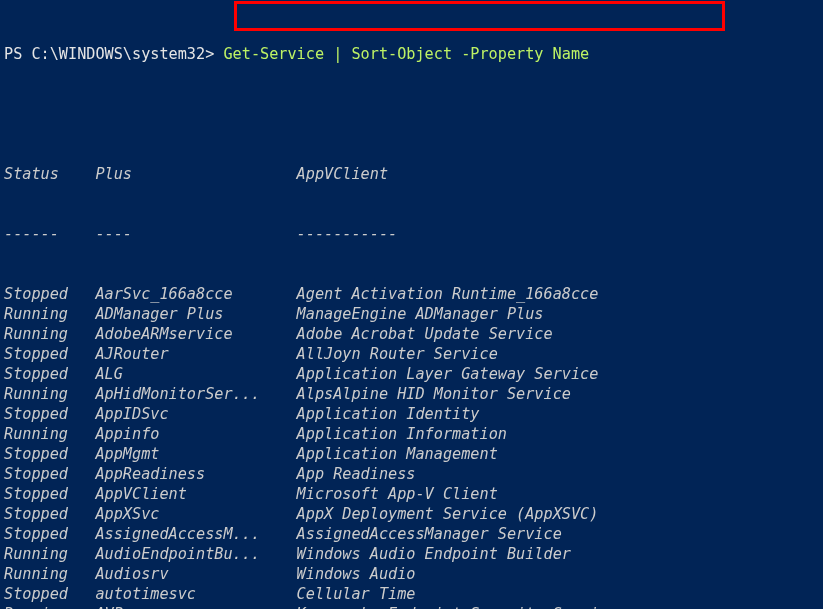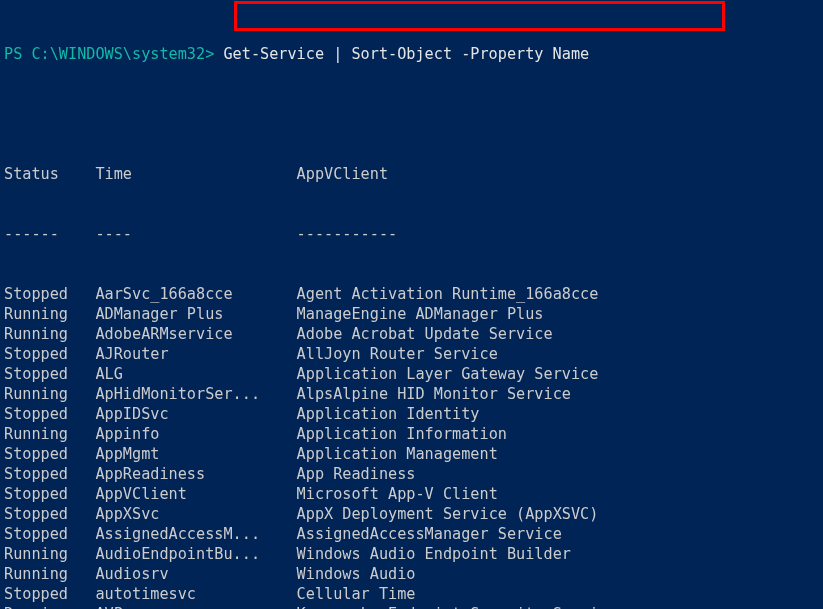--- a/index.html
+++ b/index.html
@@ -17,28 +17,28 @@
   .terminal {
     padding: 4px 0 0 4px;
     white-space: pre;
   }
   .highlight-box {
     position: absolute;
     border: 3px solid #ff0000;
     pointer-events: none;
   }
   .row { display: block; }
-  .prompt { color: #14b8a6; }
-  .cmd { color: #e5e5e5; }
-  .cell { display: inline-block; }
+  .prompt { color: #e5e5e5; }
+  .cmd { color: #bef264; }
+  .cell { display: inline-block; font-style: italic; }
 </style>
 </head>
 <body>
 
 <div class="terminal">
   <div class="row"><span class="prompt">PS C:\WINDOWS\system32&gt; </span><span class="cmd">Get-Service | Sort-Object -Property Name</span></div>
   <div class="row">&nbsp;</div>
-  <div class="row"><span class="cell">Status    </span><span class="cell">Time                  </span><span class="cell">AppVClient                                       </span></div>
+  <div class="row"><span class="cell">Status    </span><span class="cell">Plus                  </span><span class="cell">AppVClient                                       </span></div>
   <div class="row"><span class="cell">------    </span><span class="cell">----                  </span><span class="cell">-----------                                       </span></div>
   <div id="rows"><div class="row"><span class="cell">Stopped   </span><span class="cell">AarSvc_166a8cce       </span><span class="cell">Agent Activation Runtime_166a8cce</span></div><div class="row"><span class="cell">Running   </span><span class="cell">ADManager Plus        </span><span class="cell">ManageEngine ADManager Plus</span></div><div class="row"><span class="cell">Running   </span><span class="cell">AdobeARMservice       </span><span class="cell">Adobe Acrobat Update Service</span></div><div class="row"><span class="cell">Stopped   </span><span class="cell">AJRouter              </span><span class="cell">AllJoyn Router Service</span></div><div class="row"><span class="cell">Stopped   </span><span class="cell">ALG                   </span><span class="cell">Application Layer Gateway Service</span></div><div class="row"><span class="cell">Running   </span><span class="cell">ApHidMonitorSer...    </span><span class="cell">AlpsAlpine HID Monitor Service</span></div><div class="row"><span class="cell">Stopped   </span><span class="cell">AppIDSvc              </span><span class="cell">Application Identity</span></div><div class="row"><span class="cell">Running   </span><span class="cell">Appinfo               </span><span class="cell">Application Information</span></div><div class="row"><span class="cell">Stopped   </span><span class="cell">AppMgmt               </span><span class="cell">Application Management</span></div><div class="row"><span class="cell">Stopped   </span><span class="cell">AppReadiness          </span><span class="cell">App Readiness</span></div><div class="row"><span class="cell">Stopped   </span><span class="cell">AppVClient            </span><span class="cell">Microsoft App-V Client</span></div><div class="row"><span class="cell">Stopped   </span><span class="cell">AppXSvc               </span><span class="cell">AppX Deployment Service (AppXSVC)</span></div><div class="row"><span class="cell">Stopped   </span><span class="cell">AssignedAccessM...    </span><span class="cell">AssignedAccessManager Service</span></div><div class="row"><span class="cell">Running   </span><span class="cell">AudioEndpointBu...    </span><span class="cell">Windows Audio Endpoint Builder</span></div><div class="row"><span class="cell">Running   </span><span class="cell">Audiosrv              </span><span class="cell">Windows Audio</span></div><div class="row"><span class="cell">Stopped   </span><span class="cell">autotimesvc           </span><span class="cell">Cellular Time</span></div><div class="row"><span class="cell">Running   </span><span class="cell">AVP                   </span><span class="cell">Kaspersky Endpoint Security Service</span></div></div>
 </div>
 
 <div class="highlight-box" style="left: 234px; top: 1px; width: 485px; height: 24px;"></div>
 
 </body></html>

